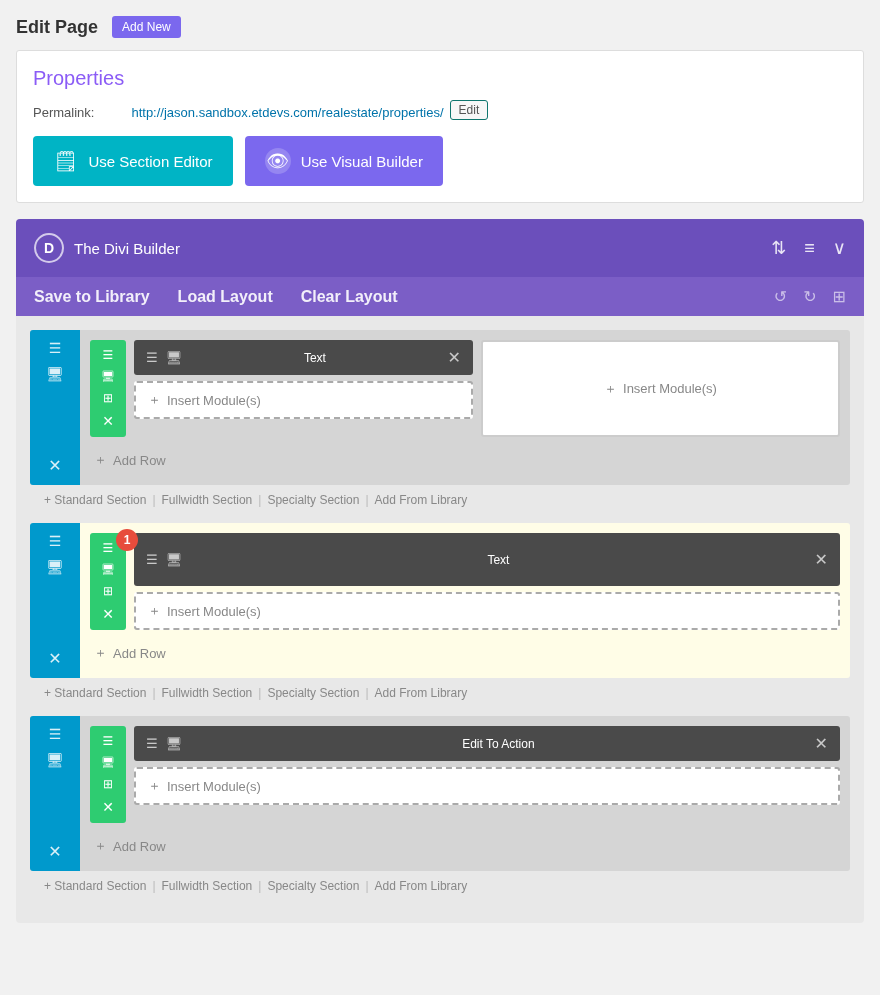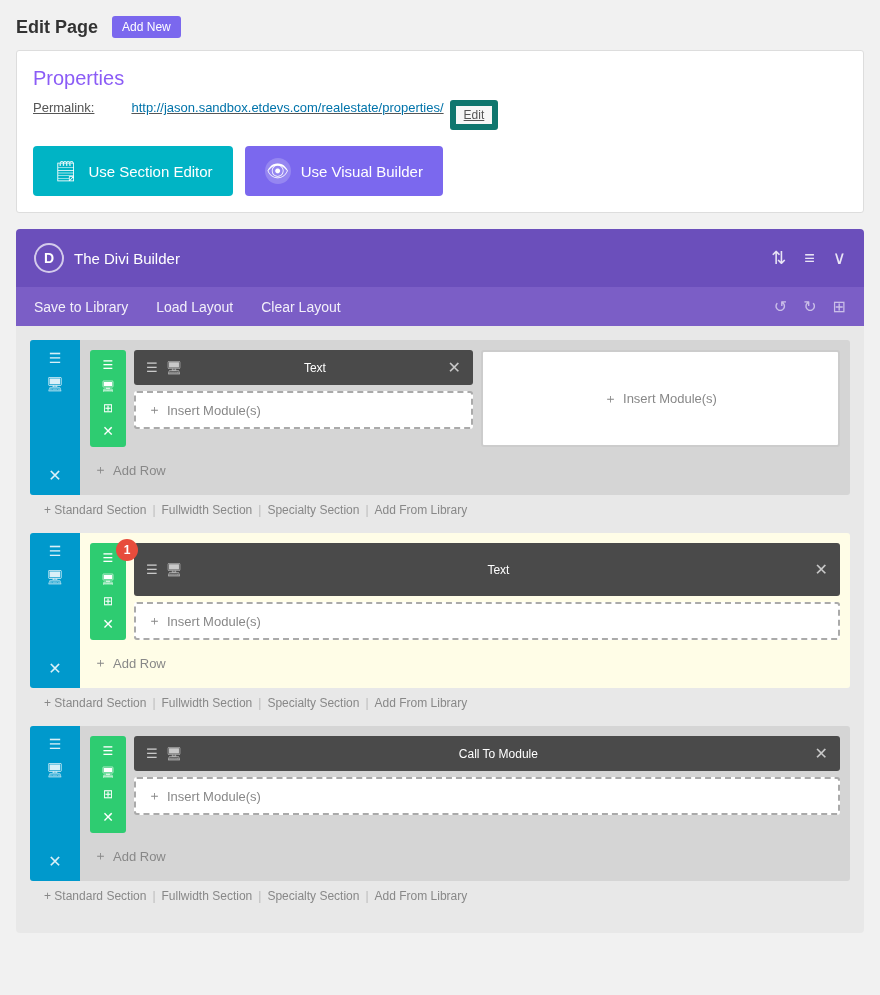--- a/index.html
+++ b/index.html
@@ -41,32 +41,31 @@
       font-size: 20px;
       font-weight: 400;
       color: #8b5cf6;
       margin-bottom: 10px;
     }
     .permalink-row {
       font-size: 13px;
       color: #555;
       margin-bottom: 16px;
       display: flex;
-      align-items: flex-start;
+      align-items: flex-end;
       gap: 6px;
-      text-decoration: underline;
     }
     .permalink-link {
       color: #0073aa;
       text-decoration: none;
       font-size: 13px;
       margin-left: 31px;
     }
     .permalink-edit-btn {
-      border: 6px solid #0f766e;
+      border: 1px solid #0f766e;
       background: #f7f7f7;
       color: #555;
       padding: 2px 8px;
       font-size: 12px;
       border-radius: 3px;
       cursor: pointer;
     }
     .editor-buttons {
       display: flex;
       gap: 12px;
@@ -148,22 +147,22 @@
       align-items: center;
       justify-content: space-between;
     }
     .divi-toolbar-left {
       display: flex;
       align-items: center;
       gap: 28px;
     }
     .divi-toolbar-btn {
       color: rgba(255,255,255,0.9);
-      font-size: 14px;
-      font-weight: 400;
+      font-size: 16px;
+      font-weight: 700;
       cursor: pointer;
       background: none;
       border: none;
     }
     .divi-toolbar-right {
       display: flex;
       align-items: center;
       gap: 16px;
     }
     .divi-toolbar-icon {
@@ -496,21 +495,21 @@
               <span class="row-sidebar-icon" style="font-size:11px;">🖥</span>
               <span class="row-sidebar-icon">⊞</span>
               <span class="row-sidebar-x">✕</span>
             </div>
             <div class="row-columns">
               <div class="module-bar">
                 <div class="module-bar-left" style="flex:none;">
                   <span class="module-bar-icon">☰</span>
                   <span class="module-bar-icon">🖥</span>
                 </div>
-                <span class="module-bar-label">Call To Module</span>
+                <span class="module-bar-label">Edit To Action</span>
                 <span class="module-bar-x">✕</span>
               </div>
               <div class="insert-module">
                 <span>＋</span>
                 <span>Insert Module(s)</span>
               </div>
             </div>
           </div>
           <div class="add-row-bar">
             <span>＋</span>

